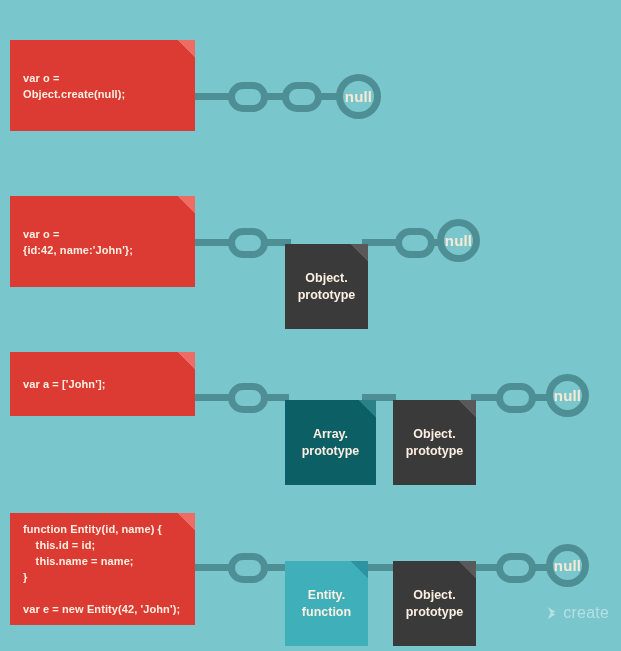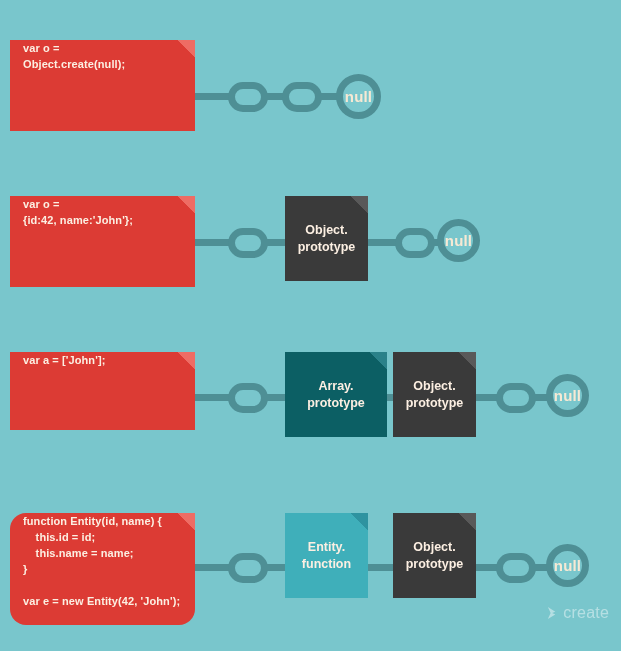--- a/index.html
+++ b/index.html
@@ -19,20 +19,21 @@
     left: 0; top: 0;
     width: 621px;
     height: 651px;
   }
 
   
   .card {
     position: absolute;
     box-sizing: border-box;
     display: flex;
+    align-items: center;
   }
   .card .fold {
     position: absolute;
     top: 0;
     right: 0;
     width: 17px;
     height: 17px;
   }
   .card-code {
     background: #DC3B34;
@@ -48,20 +49,21 @@
     white-space: pre;
     padding-left: 13px;
     letter-spacing: 0.1px;
   }
 
   
   .card-proto {
     display: flex;
     align-items: center;
     justify-content: center;
+    margin-top: 48px;
   }
   .card-proto .proto-label {
     color: #FCEFE2;
     font-size: 12.5px;
     font-weight: bold;
     line-height: 17px;
     text-align: center;
     white-space: pre-line;
     position: relative;
     z-index: 2;
@@ -190,26 +192,26 @@
   <div class="chain-bar" style="left:193px; top:394px; width:40px;"></div>
   <div class="chain-link" style="left:228px; top:383px; width:40px; height:30px;"></div>
   <div class="chain-bar" style="left:263px; top:394px; width:26px;"></div>
 
   <div class="chain-bar" style="left:362px; top:394px; width:34px;"></div>
 
   <div class="chain-bar" style="left:471px; top:394px; width:30px;"></div>
   <div class="chain-link" style="left:496px; top:383px; width:40px; height:30px;"></div>
   <div class="chain-bar" style="left:531px; top:394px; width:18px;"></div>
 
-  <div class="card card-code" style="left:10px; top:352px; width:185px; height:78px;">
+  <div class="card card-code" style="left:10px; top:352px; width:185px; height:64px;">
     <div class="fold"></div>
     <div class="code-text">var a = ['John'];</div>
   </div>
 
-  <div class="card card-proto proto-teal-dark" style="left:285px; top:352px; width:102px; height:85px;">
+  <div class="card card-proto proto-teal-dark" style="left:285px; top:352px; width:91px; height:85px;">
     <div class="fold"></div>
     <div class="proto-label">Array.
 prototype</div>
   </div>
 
   <div class="card card-proto proto-dark" style="left:393px; top:352px; width:83px; height:85px;">
     <div class="fold"></div>
     <div class="proto-label">Object.
 prototype</div>
   </div>
@@ -221,21 +223,21 @@
   <div class="chain-bar" style="left:193px; top:564px; width:40px;"></div>
   <div class="chain-link" style="left:228px; top:553px; width:40px; height:30px;"></div>
   <div class="chain-bar" style="left:263px; top:564px; width:26px;"></div>
 
   <div class="chain-bar" style="left:362px; top:564px; width:34px;"></div>
 
   <div class="chain-bar" style="left:471px; top:564px; width:30px;"></div>
   <div class="chain-link" style="left:496px; top:553px; width:40px; height:30px;"></div>
   <div class="chain-bar" style="left:531px; top:564px; width:18px;"></div>
 
-  <div class="card card-code" style="left:10px; top:513px; width:185px; height:112px;border-radius:16px;">
+  <div class="card card-code" style="left:10px; top:513px; width:185px; height:112px;">
     <div class="fold"></div>
     <div class="code-text">function Entity(id, name) {
     this.id = id;
     this.name = name;
 }
 
 var e = new Entity(42, 'John');</div>
   </div>
 
   <div class="card card-proto proto-teal-light" style="left:285px; top:513px; width:83px; height:85px;">

